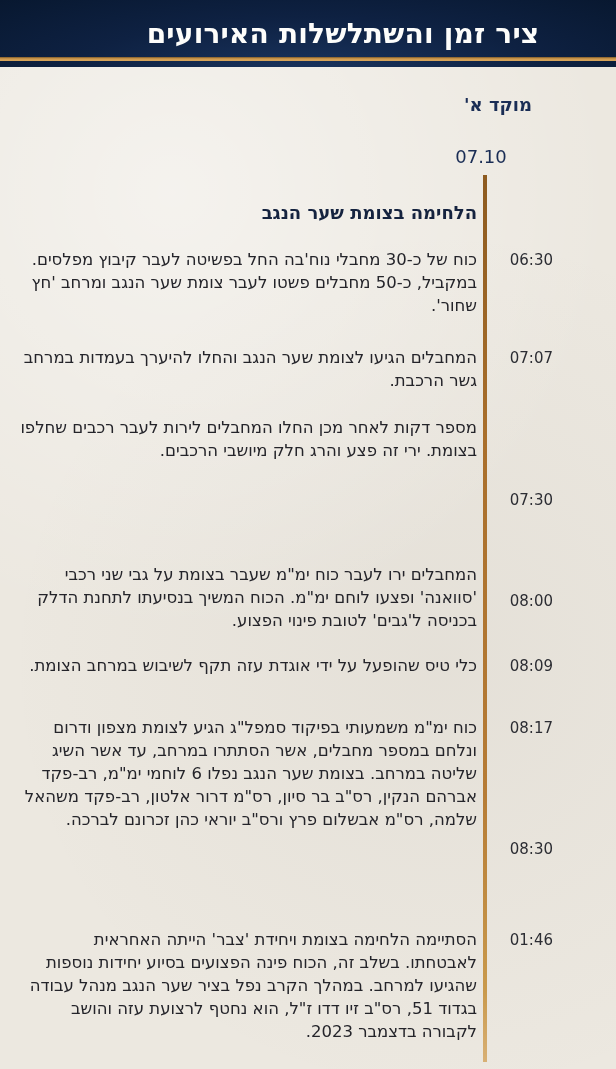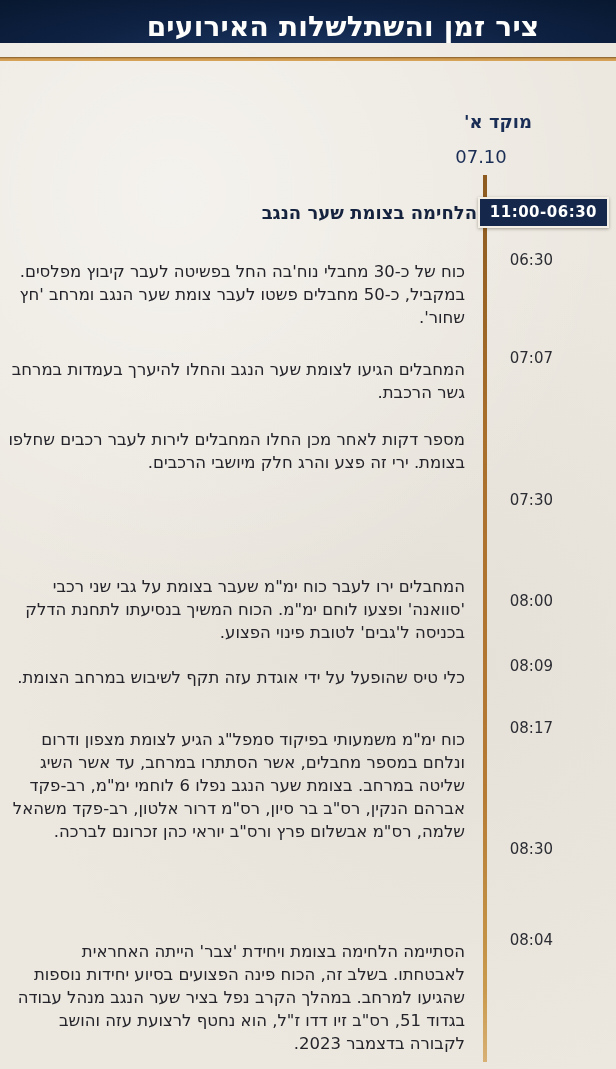--- a/index.html
+++ b/index.html
@@ -10,40 +10,40 @@
     overflow:hidden;
     direction:rtl;
     background-color:#ece8e0;
     background-image:
       radial-gradient(circle at 28% 18%, rgba(255,255,255,0.45), rgba(255,255,255,0) 45%),
       radial-gradient(circle at 72% 62%, rgba(110,100,85,0.06), rgba(0,0,0,0) 55%);
     font-family:"DejaVu Sans","Liberation Sans",sans-serif;
   }
   
   .topbar{
-    position:absolute;top:0;left:0;right:0;height:43px;
+    position:absolute;top:0;left:0;right:0;height:67px;
     background:radial-gradient(ellipse at 50% 115%, #1a3560 0%, #0e2142 55%, #081830 100%);
-    display:flex;align-items:flex-end;justify-content:center;
+    display:flex;align-items:center;justify-content:center;
   }
   .topbar h1{
     margin:0;
     transform:translateX(35px);
     color:#fdfdfb;
     font-size:28px;font-weight:bold;
     letter-spacing:0.2px;
     white-space:nowrap;
   }
   .gold-rule{
     position:absolute;top:57px;left:0;right:0;height:4px;
     background:linear-gradient(180deg,#7e5a2a 0%,#cf9a4e 45%,#d8a55b 100%);
   }
   
   .hub-label{
     position:absolute;top:94px;left:498px;transform:translateX(-50%);
-    color:#1a2d55;font-size:18px;font-weight:bold;white-space:nowrap;margin-top:17px;
+    color:#1a2d55;font-size:18px;font-weight:bold;white-space:nowrap;
   }
   .date-label{
     position:absolute;top:146px;left:481px;transform:translateX(-50%);
     color:#1a2d55;font-size:18px;font-weight:normal;white-space:nowrap;
   }
   
   .rail{
     position:absolute;left:483px;top:175px;width:4px;height:887px;
     background:linear-gradient(180deg,#8d5b20 0%,#a96f2c 30%,#b67c36 70%,#c99a4d 92%,#d8b075 100%);
   }
@@ -62,21 +62,21 @@
     box-shadow:0 1px 3px rgba(40,30,15,0.35);
     white-space:nowrap;
   }
   
   .time{
     position:absolute;right:63px;
     color:#2c2d33;font-size:15px;
     white-space:nowrap;
   }
   .para{
-    position:absolute;right:139px;width:460px;margin:12px;
+    position:absolute;right:139px;width:460px;margin:0;
     color:#24242a;font-size:16.5px;line-height:23px;
     text-align:right;
   }
   .t0{top:251px}.p0{top:248px}
   .t1{top:349px}.p1{top:346px}
                .p2{top:416px}
   .t3{top:491px}.p3{top:488px}
   .t4{top:592px}.p4{top:563px}
   .t5{top:657px}.p5{top:654px}
   .t6{top:719px}.p6{top:716px}
@@ -92,21 +92,20 @@
     <h1>ציר זמן והשתלשלות האירועים</h1>
   </header>
   <div class="gold-rule"></div>
 
   <div class="hub-label">מוקד א'</div>
   <div class="date-label">07.10</div>
 
   <div class="rail"></div>
 
   <div class="event-title">הלחימה בצומת שער הנגב</div>
-  <div class="time-badge">11:00-06:30</div>
 
   <div class="time t0">06:30</div>
   <p class="para p0">כוח של כ-30 מחבלי נוח'בה החל בפשיטה לעבר קיבוץ מפלסים. במקביל, כ-50 מחבלים פשטו לעבר צומת שער הנגב ומרחב 'חץ שחור'.</p>
 
   <div class="time t1">07:07</div>
   <p class="para p2">מספר דקות לאחר מכן החלו המחבלים לירות לעבר רכבים שחלפו בצומת. ירי זה פצע והרג חלק מיושבי הרכבים.</p>
 
   <p class="para p1">המחבלים הגיעו לצומת שער הנגב והחלו להיערך בעמדות במרחב גשר הרכבת.</p>
 
   <div class="time t3">07:30</div>
@@ -115,16 +114,16 @@
   <p class="para p4">המחבלים ירו לעבר כוח ימ"מ שעבר בצומת על גבי שני רכבי 'סוואנה' ופצעו לוחם ימ"מ. הכוח המשיך בנסיעתו לתחנת הדלק בכניסה ל'גבים' לטובת פינוי הפצוע.</p>
 
   <div class="time t5">08:09</div>
   <p class="para p5">כלי טיס שהופעל על ידי אוגדת עזה תקף לשיבוש במרחב הצומת.</p>
 
   <div class="time t6">08:17</div>
   <p class="para p6">כוח ימ"מ משמעותי בפיקוד סמפל"ג הגיע לצומת מצפון ודרום ונלחם במספר מחבלים, אשר הסתתרו במרחב, עד אשר השיג שליטה במרחב. בצומת שער הנגב נפלו 6 לוחמי ימ"מ, רב-פקד אברהם הנקין, רס"ב בר סיון, רס"מ דרור אלטון, רב-פקד משהאל שלמה, רס"מ אבשלום פרץ ורס"ב יוראי כהן זכרונם לברכה.</p>
 
   <div class="time t7">08:30</div>
 
-  <div class="time t8">08:04</div>
+  <div class="time t8">01:46</div>
   <p class="para p8">הסתיימה הלחימה בצומת ויחידת 'צבר' הייתה האחראית לאבטחתו. בשלב זה, הכוח פינה הפצועים בסיוע יחידות נוספות שהגיעו למרחב. במהלך הקרב נפל בציר שער הנגב מנהל עבודה בגדוד 51, רס"ב זיו דדו ז"ל, הוא נחטף לרצועת עזה והושב לקבורה בדצמבר 2023.</p>
 
 </div>
 
 </body></html>

